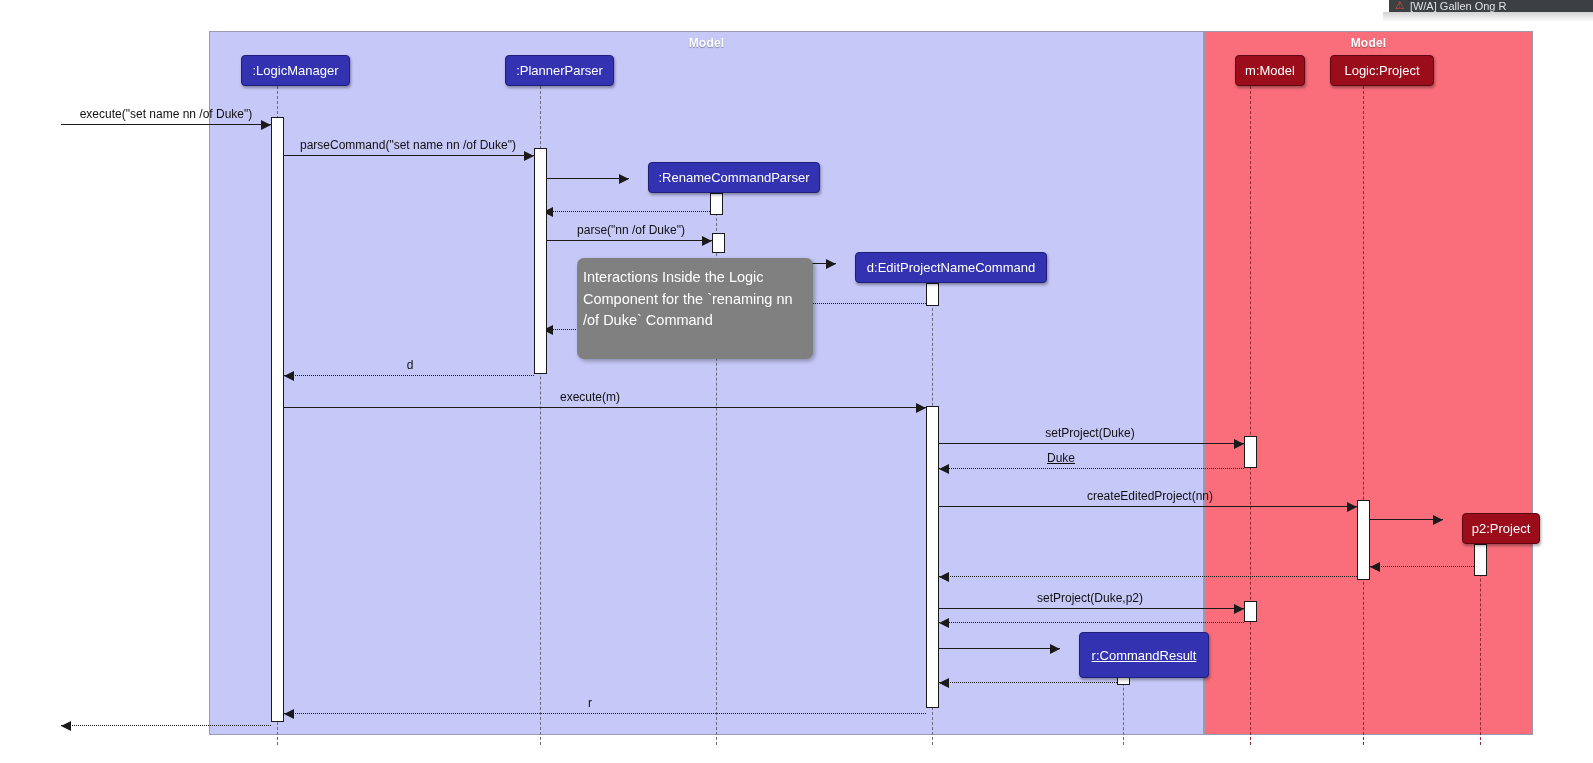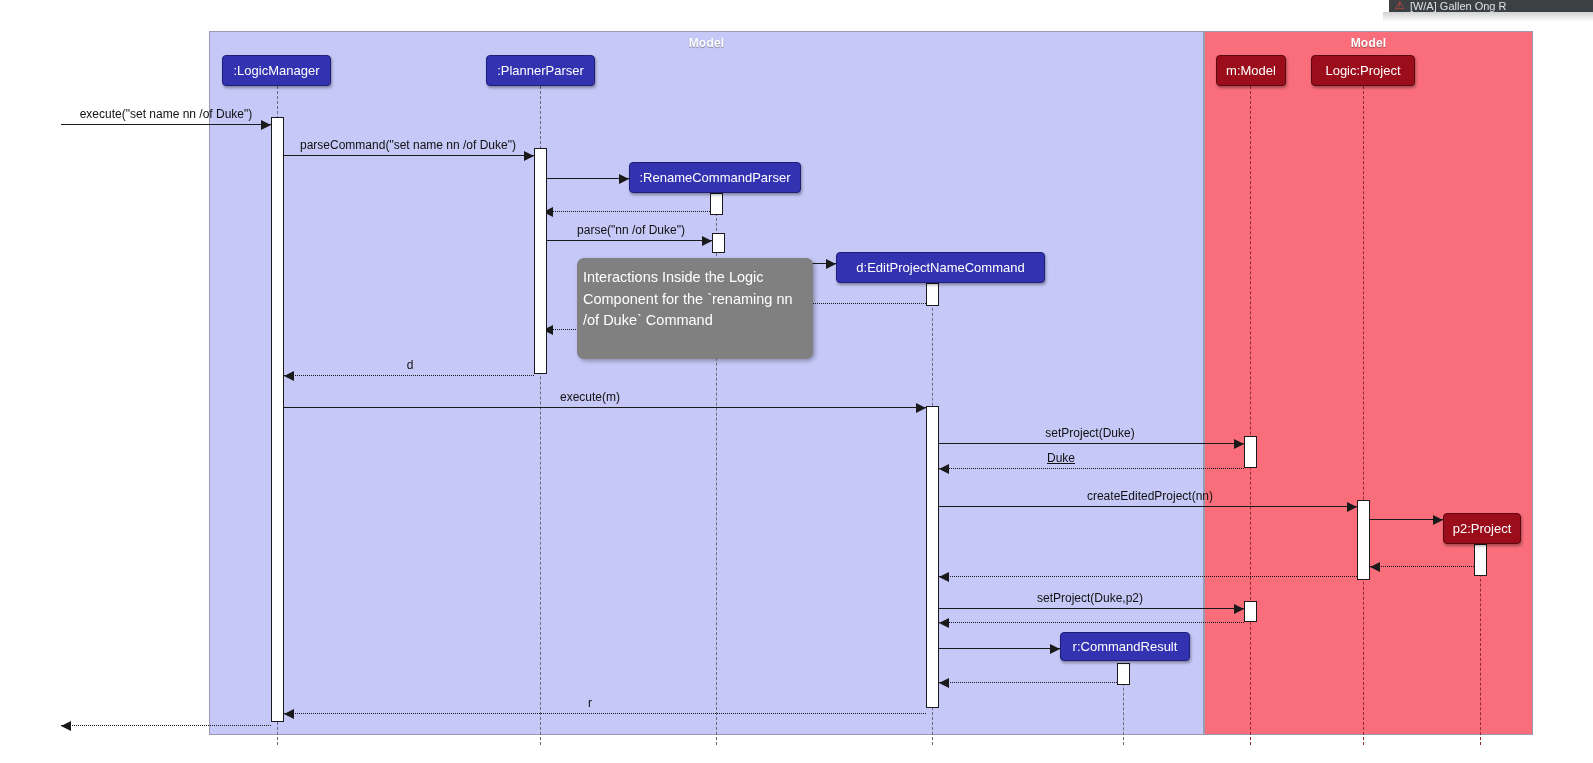--- a/index.html
+++ b/index.html
@@ -18,21 +18,21 @@
 
   
   .lifeline{position:absolute;width:0;border-left:1px dashed #6b6b7d;}
   .lifeline.red{border-left-color:#8c2a30;}
 
   
   .participant{position:absolute;box-sizing:border-box;
                border-radius:4px;color:#ffffff;font-size:13px;
                display:flex;align-items:center;justify-content:center;
                white-space:nowrap;padding:0 9px;
-               box-shadow:1px 2px 3px rgba(0,0,0,.35);}
+               box-shadow:1px 2px 3px rgba(0,0,0,.35);margin-left:19px;}
   .p-blue{background:#3333b2;border:1px solid #1f1f7a;}
   .p-dred{background:#9b0d1b;border:1px solid #5e0710;}
 
   
   .act{position:absolute;background:#ffffff;border:1px solid #1a1a1a;box-sizing:border-box;}
 
   
   .msg-line{position:absolute;height:0;border-top:1.3px solid #1a1a1a;}
   .msg-line.ret{border-top:1.3px dotted #1a1a1a;}
   .arrowhead{position:absolute;width:0;height:0;}
@@ -150,24 +150,24 @@
 <div id="participants-layer">
     <div class="participant p-blue" style="left: 222px; top: 55px; width: 109px; height: 31px;">
       <span>:LogicManager</span>
     </div>
     <div class="participant p-blue" style="left: 486px; top: 55px; width: 109px; height: 31px;">
       <span>:PlannerParser</span>
     </div>
     <div class="participant p-blue" style="left: 629px; top: 162px; width: 172px; height: 31px;">
       <span>:RenameCommandParser</span>
     </div>
-    <div class="participant p-blue" style="left: 836px; top: 252px; width: 209px; height: 31px;">
+    <div class="participant p-blue" style="left: 836px; top: 252px; width: 192px; height: 31px;">
       <span>d:EditProjectNameCommand</span>
     </div>
-    <div class="participant p-blue" style="left: 1060px; top: 632px; width: 130px; height: 29px;">
+    <div class="participant p-blue" style="left: 1060px; top: 632px; width: 130px; height: 46px; text-decoration: underline;">
       <span>r:CommandResult</span>
     </div>
     <div class="participant p-dred" style="left: 1216px; top: 55px; width: 70px; height: 31px;">
       <span>m:Model</span>
     </div>
     <div class="participant p-dred" style="left: 1311px; top: 55px; width: 104px; height: 31px;">
       <span>Logic:Project</span>
     </div>
     <div class="participant p-dred" style="left: 1443px; top: 513px; width: 78px; height: 31px;">
       <span>p2:Project</span>

